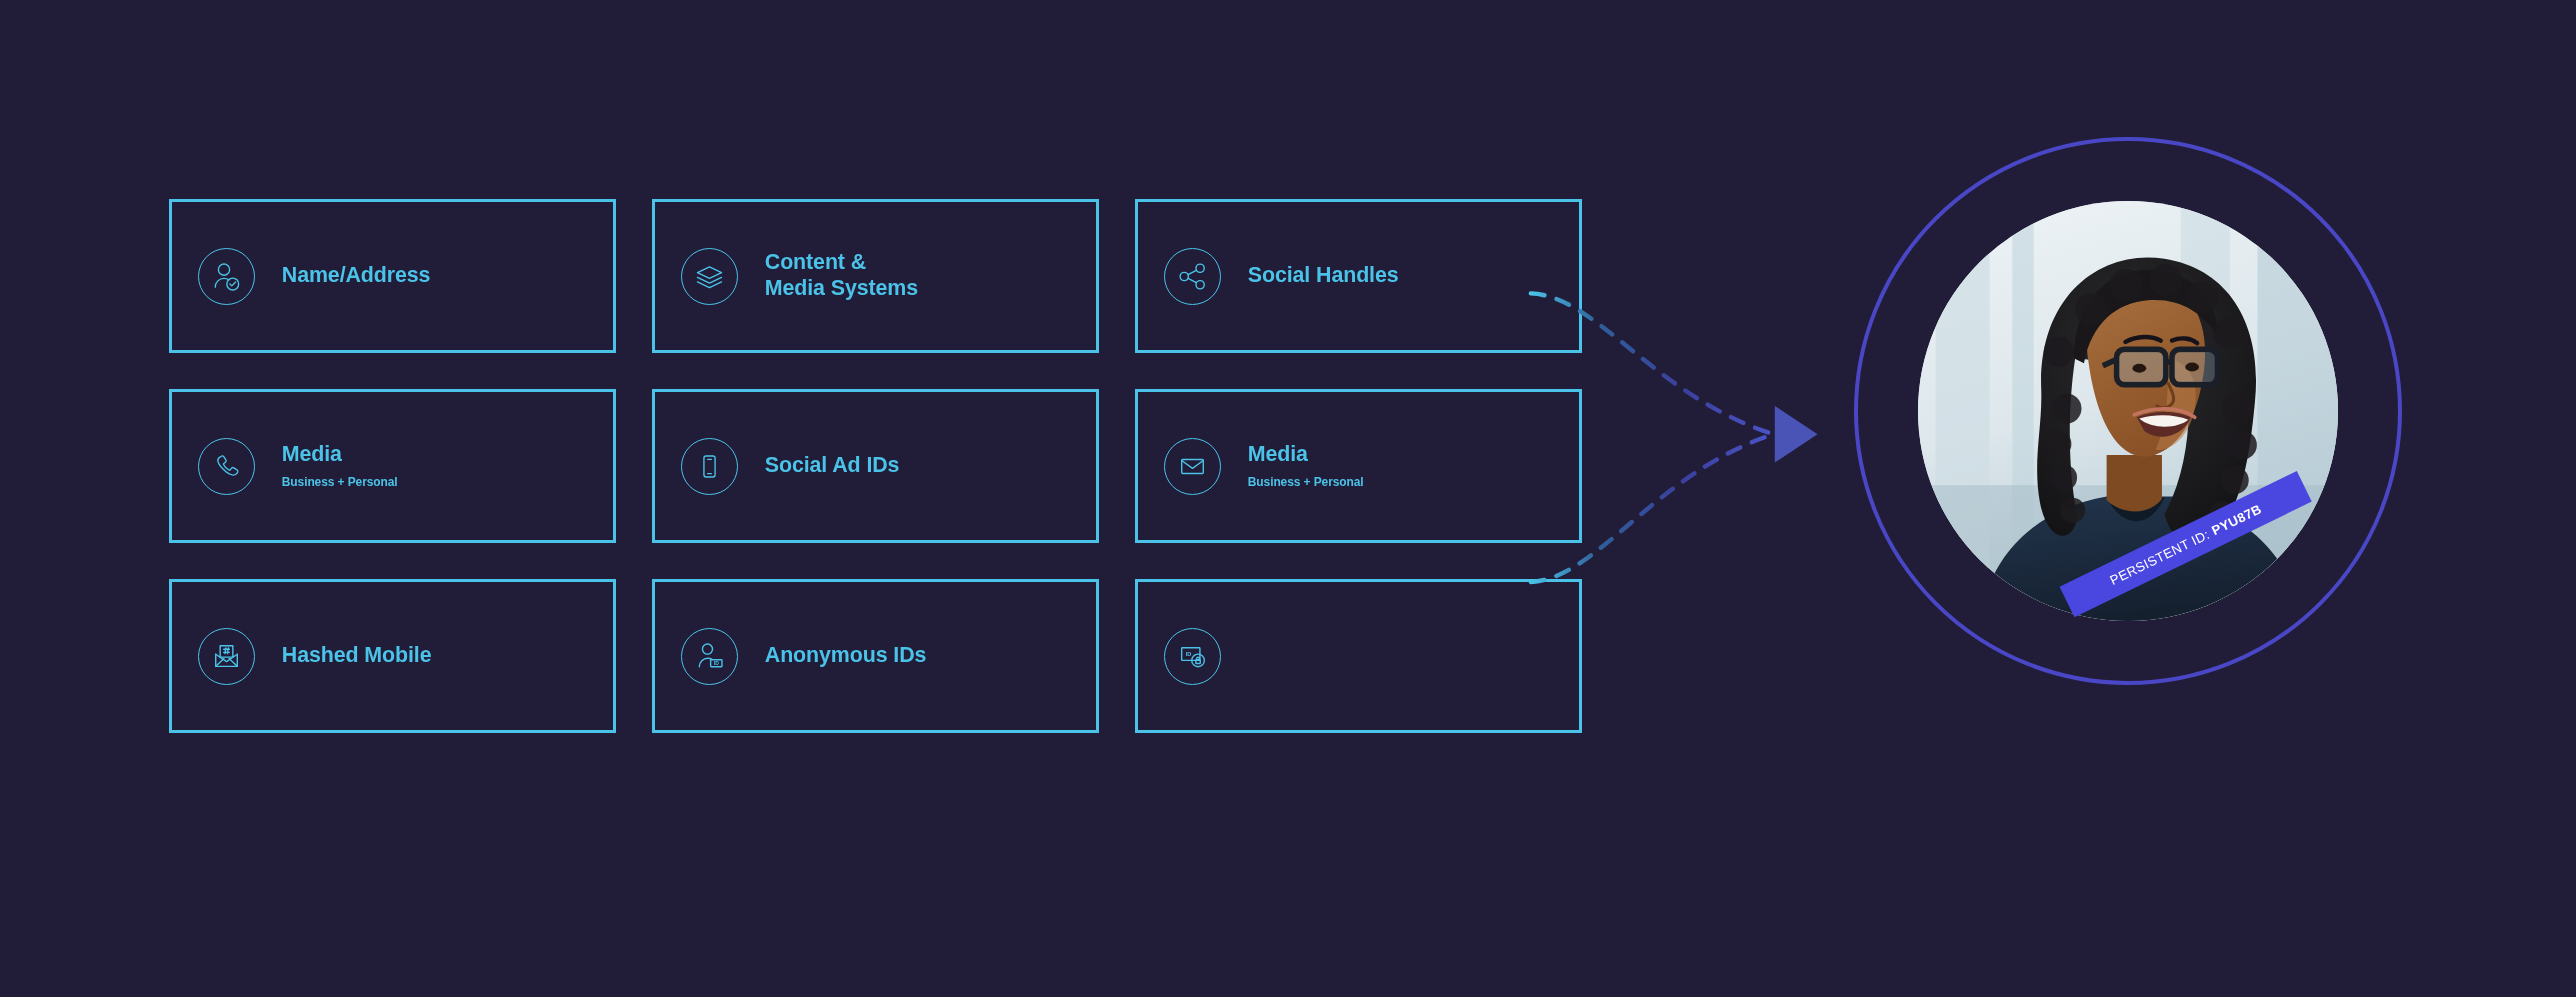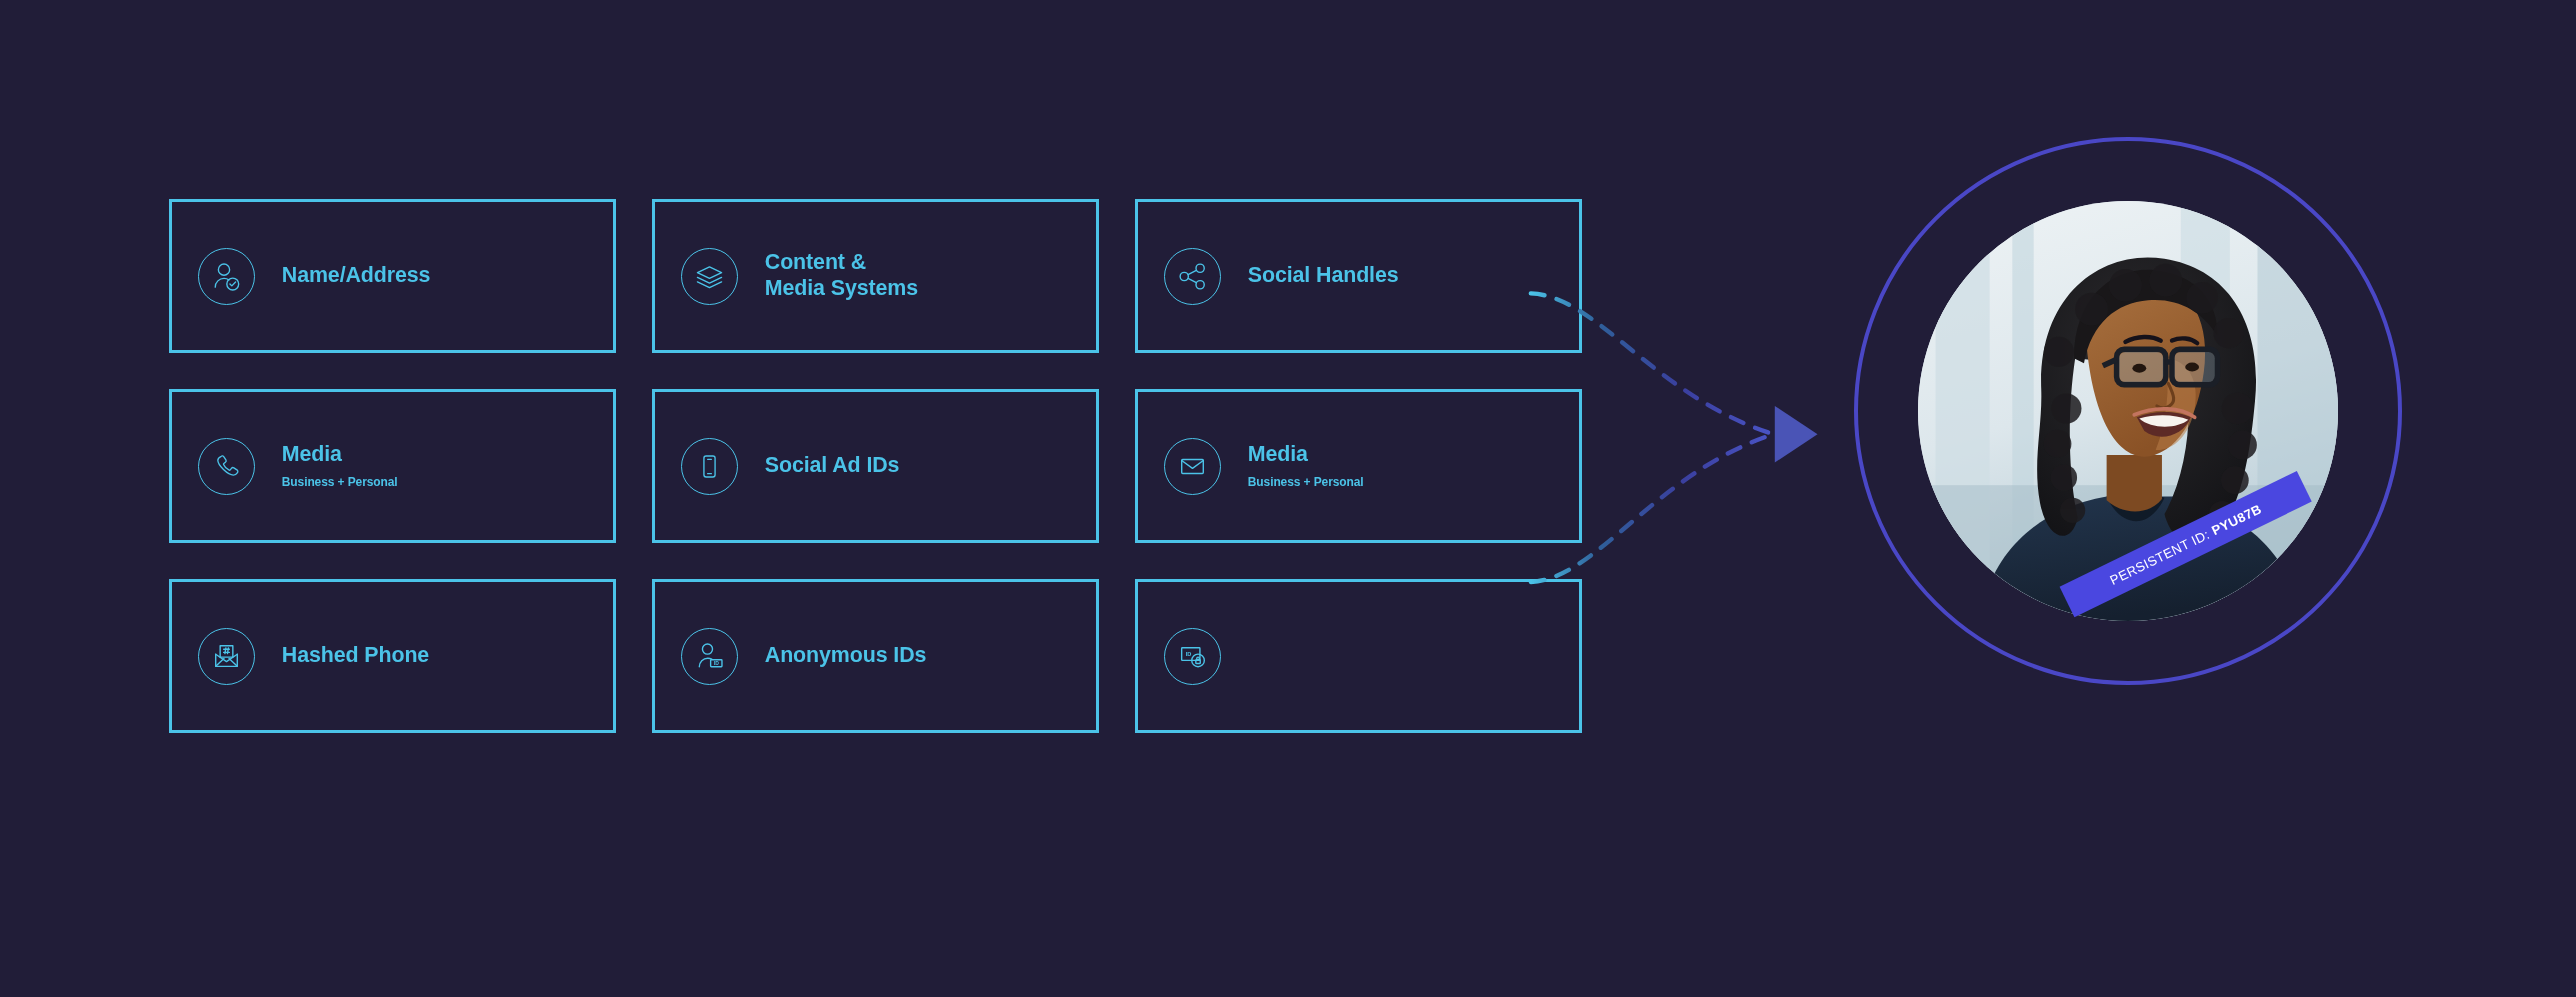--- a/index.html
+++ b/index.html
@@ -228,21 +228,21 @@
     <span class="icon-badge">
       <svg width="33" height="33" viewBox="0 0 52 52" fill="none" stroke="#4bc3e8" stroke-width="2.2" stroke-linecap="round" stroke-linejoin="round">
         <path d="M16 9h20v18H16z"></path>
         <path d="M21.5 14.5h9M21.5 19.5h9M25 12.5l-1.5 9M29 12.5l-1.5 9"></path>
         <path d="M9 22.5L26 34L43 22.5"></path>
         <path d="M9 22.5v19h34v-19"></path>
         <path d="M9 41.5L22 29M43 41.5L30 29"></path>
       </svg>
     </span>
     <span class="card-text">
-      <span class="card-title">Hashed Phone</span>
+      <span class="card-title">Hashed Mobile</span>
 
     </span>
   </div>
 
   <div class="id-card">
     <span class="icon-badge">
       <svg width="34" height="34" viewBox="0 0 54 54" fill="none" stroke="#4bc3e8" stroke-width="2.2" stroke-linecap="round" stroke-linejoin="round">
         <circle cx="23" cy="16" r="8"></circle>
         <path d="M10 44c0-7.5 6-13.5 13.5-13.5 2.3 0 4.5.6 6.4 1.6"></path>
         <rect x="28" y="33" width="18" height="11" rx="1"></rect>

